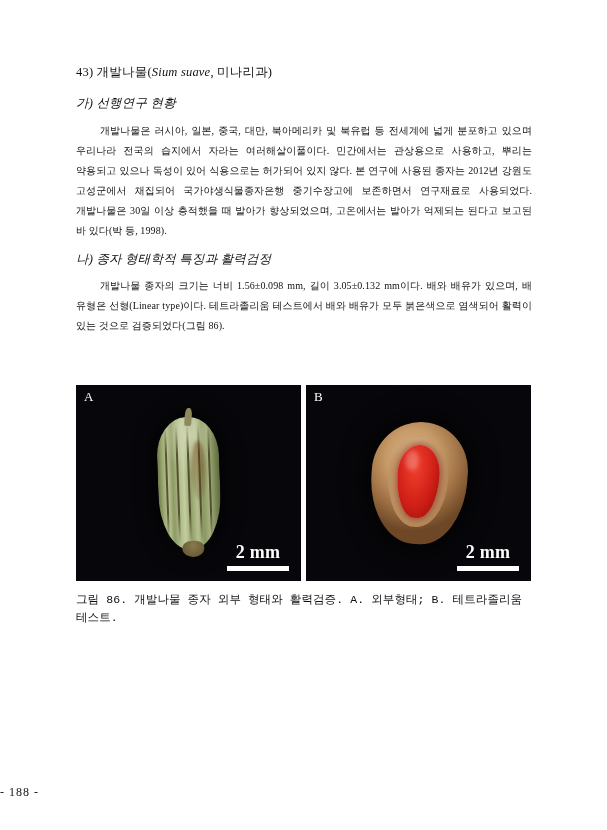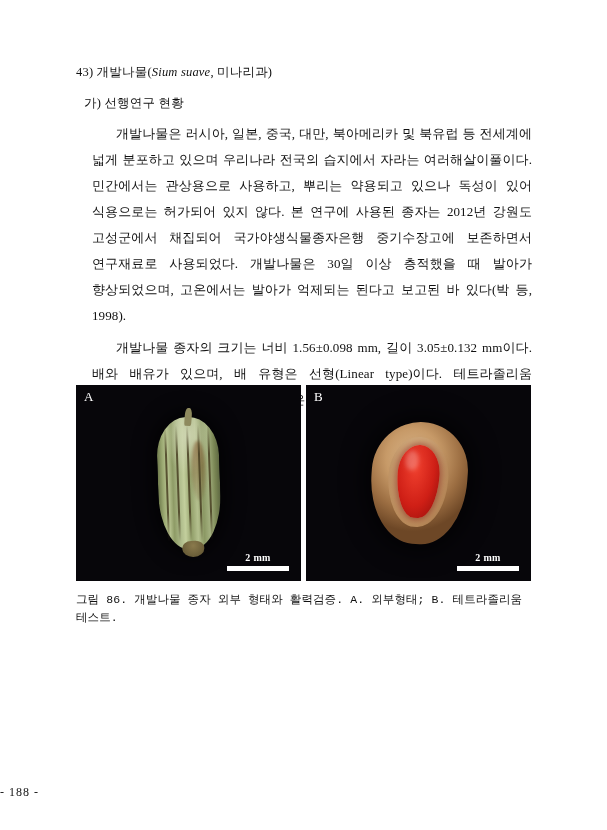--- a/index.html
+++ b/index.html
@@ -32,27 +32,28 @@
     line-height: 1.7;
     margin: 0 0 10px 0;
     letter-spacing: 0.2px;
   }
   .heading .sci {
     font-style: italic;
   }
   .subheading {
     font-size: 12.5px;
     line-height: 1.7;
-    margin: 8px 0 6px 8px;
+    margin: 8px 0 6px 0;
     letter-spacing: 0.2px;
+    font-style: italic;
   }
   .para {
-    font-size: 13px;
+    font-size: 10px;
     line-height: 2.0;
-    margin: 0 0 6px 16px;
+    margin: 0 0 6px 0;
     text-align: justify;
     text-indent: 24px;
     letter-spacing: 0.1px;
     word-break: keep-all;
   }
   .para.tight {
     margin-bottom: 2px;
   }
   .figure-box {
     position: absolute;
@@ -77,21 +78,21 @@
     font-size: 13px;
     font-family: "Liberation Serif", serif;
     z-index: 6;
   }
   .scalebar {
     position: absolute;
     right: 12px;
     bottom: 10px;
     z-index: 6;
     color: #ffffff;
-    font-size: 10px;
+    font-size: 18px;
     font-weight: bold;
     font-family: "Liberation Serif", serif;
     text-align: center;
     letter-spacing: 0.3px;
   }
   .scalebar .bar {
     width: 62px;
     height: 5px;
     background: #ffffff;
     margin: 3px 0 0 auto;
@@ -237,20 +238,21 @@
 
     <p class="heading">
       <span>43)</span>
       <span>개발나물</span><span>(</span><span class="sci">Sium suave</span><span>, </span><span>미나리과</span><span>)</span>
     </p>
 
     <p class="subheading">가) 선행연구 현황</p>
 
     <p class="para">개발나물은 러시아, 일본, 중국, 대만, 북아메리카 및 북유럽 등 전세계에 넓게 분포하고 있으며 우리나라 전국의 습지에서 자라는 여러해살이풀이다. 민간에서는 관상용으로 사용하고, 뿌리는 약용되고 있으나 독성이 있어 식용으로는 허가되어 있지 않다. 본 연구에 사용된 종자는 2012년 강원도 고성군에서 채집되어 국가야생식물종자은행 중기수장고에 보존하면서 연구재료로 사용되었다. 개발나물은 30일 이상 층적했을 때 발아가 향상되었으며, 고온에서는 발아가 억제되는 된다고 보고된 바 있다(박 등, 1998).</p>
 
+    <p class="subheading">나) 종자 형태학적 특징과 활력검정</p>
 
     <p class="para tight">개발나물 종자의 크기는 너비 1.56±0.098 mm, 길이 3.05±0.132 mm이다. 배와 배유가 있으며, 배 유형은 선형(Linear type)이다. 테트라졸리움 테스트에서 배와 배유가 모두 붉은색으로 염색되어 활력이 있는 것으로 검증되었다(그림 86).</p>
 
   </div>
 
   <div class="figure-box">
 
     <div class="photo">
       <span class="plabel">A</span>
       <div class="seedA">

